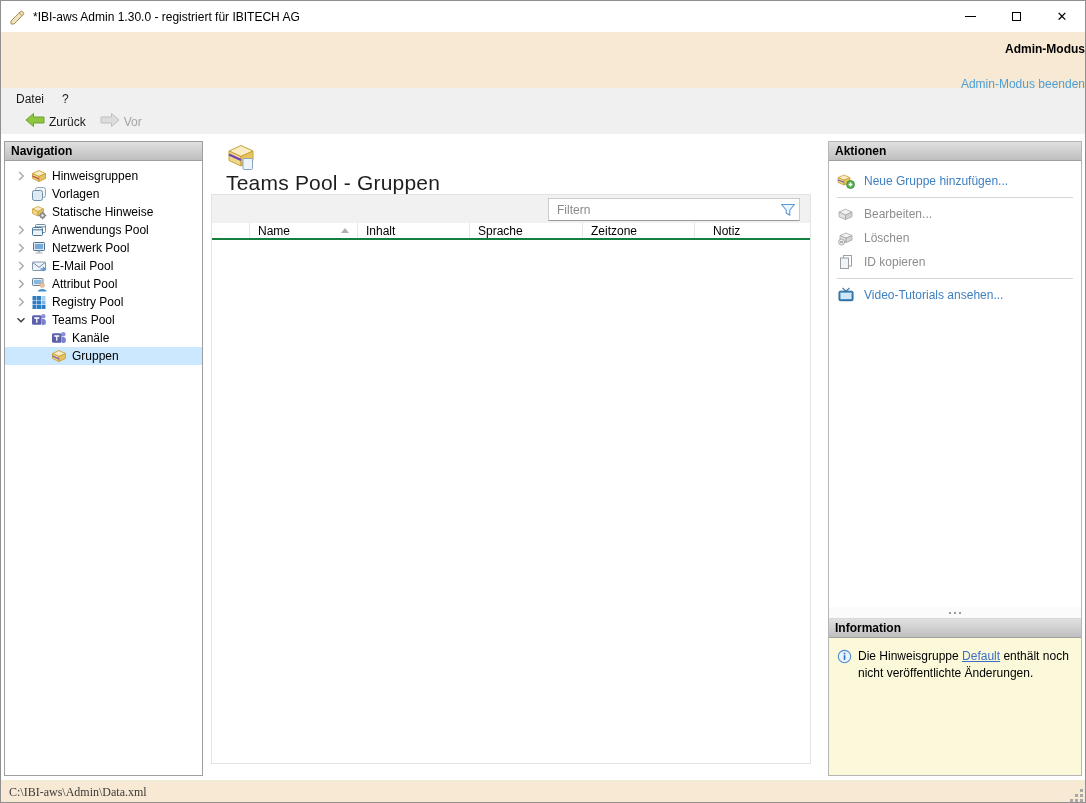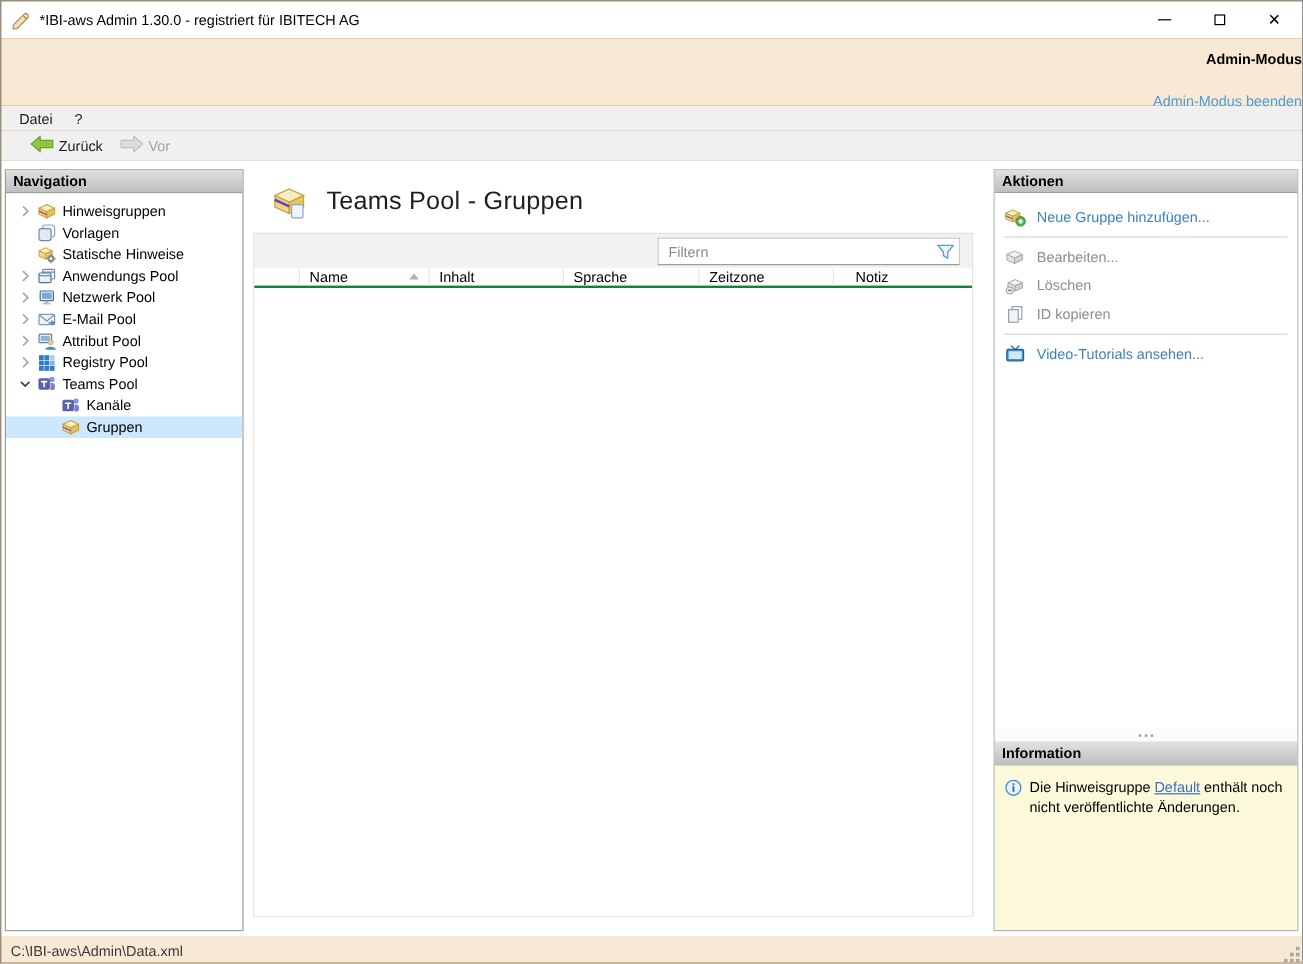--- a/index.html
+++ b/index.html
@@ -1,18 +1,18 @@
 <!DOCTYPE html>
 <html><head>
 <meta charset="utf-8">
 <style>
   * { margin:0; padding:0; box-sizing:border-box; }
   html,body { width:1086px; height:803px; }
   body { font-family:"Liberation Sans","DejaVu Sans",sans-serif; font-size:12px; color:#1a1a1a; background:#fff; }
-  .window { position:relative; width:1086px; height:803px; border:1px solid #8f8f8f; background:#a16207; overflow:hidden; }
+  .window { position:relative; width:1086px; height:803px; border:1px solid #8f8f8f; background:#fef9c3; overflow:hidden; }
 
   
   .titlebar { height:31px; background:#fff; display:flex; align-items:center; padding-left:8px; }
   .titlebar .app-ico { width:18px; height:18px; margin-right:6px; flex:0 0 auto; }
   .titlebar .title { font-size:12px; color:#000; }
   .win-controls { margin-left:auto; display:flex; height:31px; }
   .win-btn { width:46px; height:31px; display:flex; align-items:center; justify-content:center; }
   .glyph-min { width:11px; height:1px; background:#000; }
   .glyph-max { width:9px; height:9px; border:1px solid #000; }
   .glyph-close { font-size:13px; color:#000; line-height:1; }
@@ -40,21 +40,21 @@
   .tree { flex:1; overflow:hidden; padding-top:6px; }
   .tree-item { height:18px; display:flex; align-items:center; cursor:default; }
   .tree-item.selected { background:#cce8ff; }
   .tw { width:16px; height:16px; margin-left:8px; flex:0 0 auto; display:flex; align-items:center; justify-content:center; }
   .tree-item.child .tw { margin-left:28px; }
   .ticon { width:16px; height:16px; margin:0 5px 0 2px; flex:0 0 auto; }
   .tlabel { font-size:12px; color:#000; white-space:nowrap; }
 
   
   .main-panel { position:absolute; left:210px; top:7px; width:600px; }
-  .main-title-row { height:53px; display:flex; align-items:center; padding-left:15px; }
+  .main-title-row { height:53px; display:flex; padding-left:15px;flex-direction:column; }
   .main-title-row .mt-ico { width:30px; height:30px; margin-right:16px; }
   .main-title { font-size:21px; font-weight:300; color:#1e1e1e; letter-spacing:0.2px; }
   .main-content { border:1px solid #e3e3e3; border-top:none; height:570px; display:flex; flex-direction:column; }
   .filter-row { height:29px; background:#f1f1f1; border-top:1px solid #e3e3e3; position:relative; }
   .filter-box { position:absolute; right:10px; top:3px; width:252px; height:23px; background:#fff; border:1px solid #cbcbcb; border-bottom-color:#9a9a9a; display:flex; align-items:center; }
   .filter-box input { flex:1; border:none; outline:none; font-family:inherit; font-size:12px; color:#333; padding:0 0 0 8px; background:transparent; }
   .filter-box input::placeholder { color:#8a8a8a; opacity:1; }
   .funnel { width:22px; display:flex; align-items:center; justify-content:center; flex:0 0 auto; }
   .thead { height:17px; display:flex; border-bottom:2px solid #15803d; background:#fff; }
   .th { border-right:1px solid #e6e6e6; display:flex; align-items:center; padding-left:8px; font-size:12px; color:#000; }
@@ -75,21 +75,21 @@
   .action-sep { height:1px; background:#d5d5d5; margin:4px 8px; }
   .splitter { height:12px; background:#fbfbfb; display:flex; align-items:center; justify-content:center; border-bottom:1px solid #d9d9d9; cursor:row-resize; }
   .grip-dots { display:flex; gap:3px; }
   .grip-dots i { width:2px; height:2px; background:#9a9a9a; display:block; }
   .info-body { flex:1; background:#fbf9d9; padding:10px 8px; display:flex; gap:6px; }
   .info-ico { flex:0 0 auto; width:15px; height:15px; margin-top:1px; }
   .info-text { font-size:12px; color:#000; line-height:1.45; }
   .info-link { color:#3a6fc4; text-decoration:underline; cursor:pointer; }
 
   
-  .statusbar { height:24px; background:#f8e9d4; border-top:1px solid #f0ead9; display:flex; align-items:center; padding:0 4px 0 8px; position:relative; }
+  .statusbar { height:24px; background:#f8e9d4; border-top:1px solid #f0ead9; display:flex; align-items:center; padding:0 4px 0 8px; position:relative;font-family:Liberation Serif, serif; }
   .status-text { color:#3a3a3a; font-size:12px; }
   .resize-grip { position:absolute; right:2px; bottom:2px; width:14px; height:14px; }
   .resize-grip i { position:absolute; width:3px; height:3px; background:#a8a8a8; }
   .rg1{right:0;bottom:0;} .rg2{right:5px;bottom:0;} .rg3{right:10px;bottom:0;} .rg4{right:0;bottom:5px;} .rg5{right:5px;bottom:5px;} .rg6{right:0;bottom:10px;}
 </style>
 </head>
 <body>
 
 <div class="window">
 

